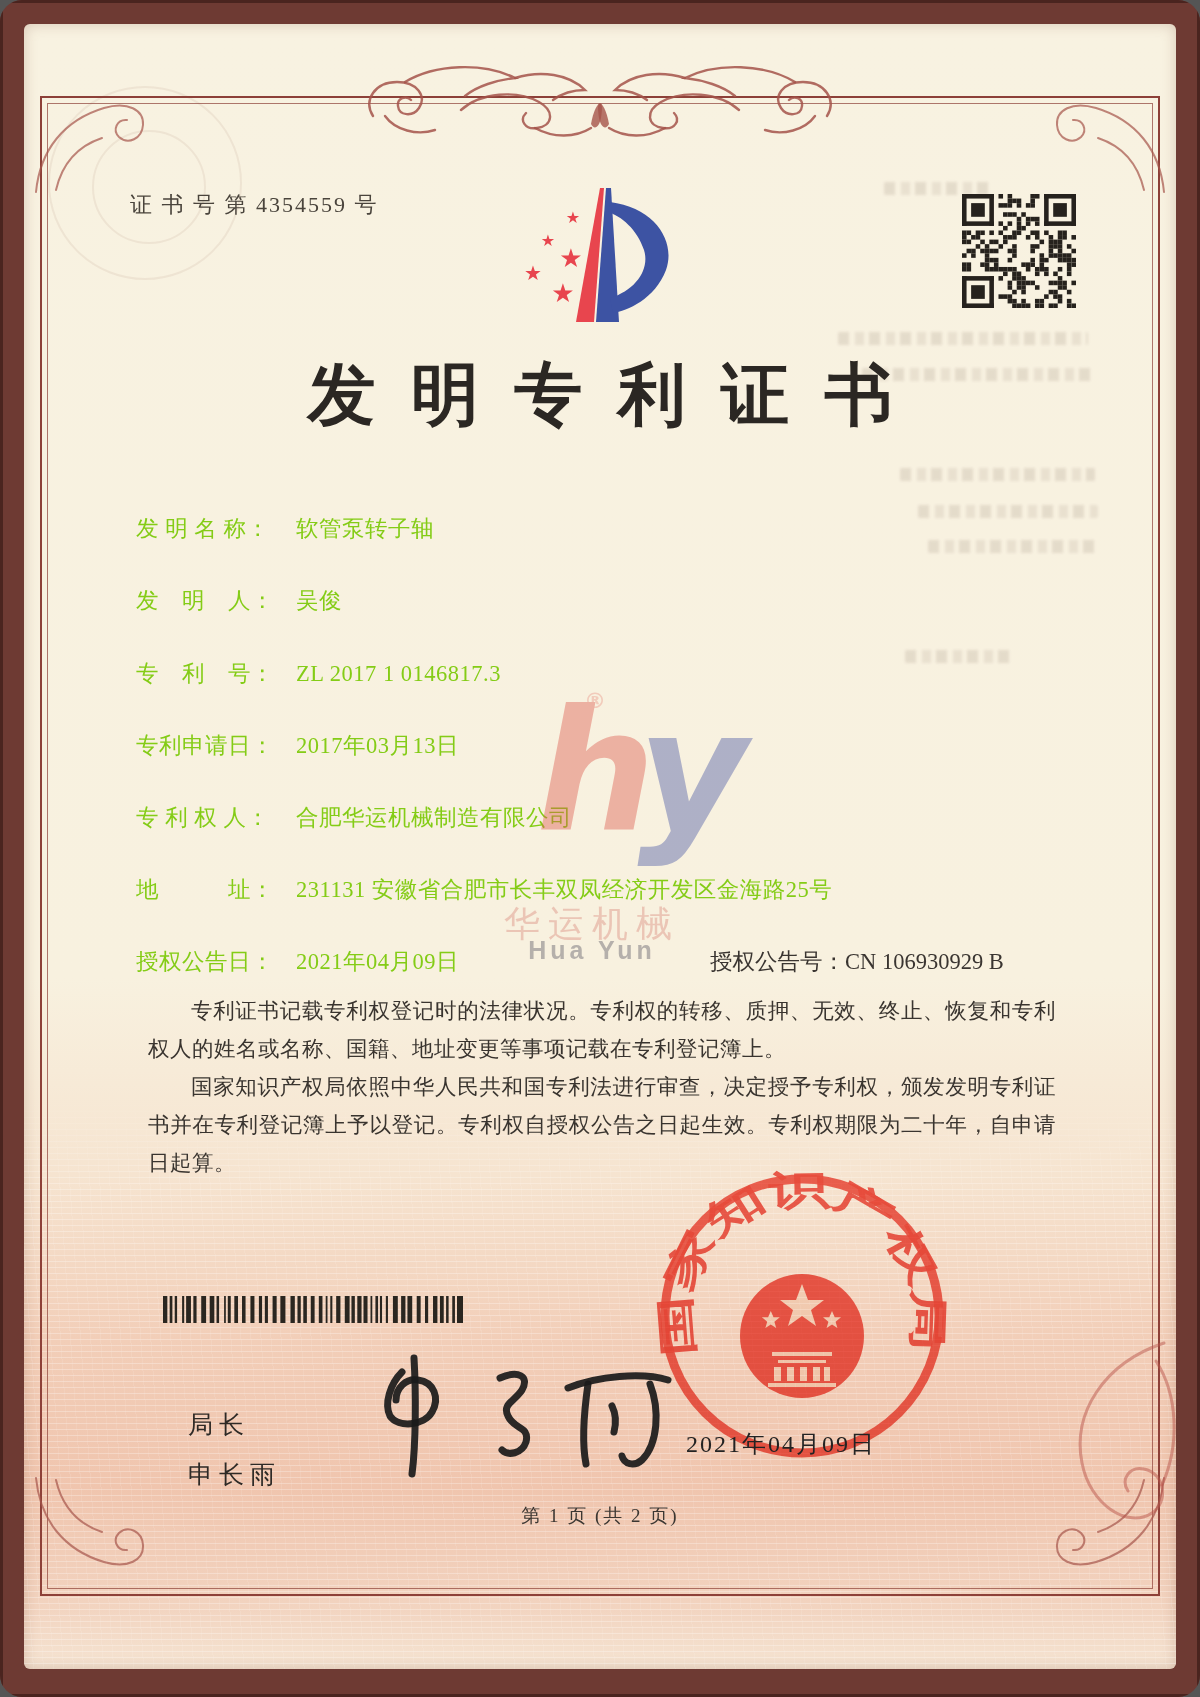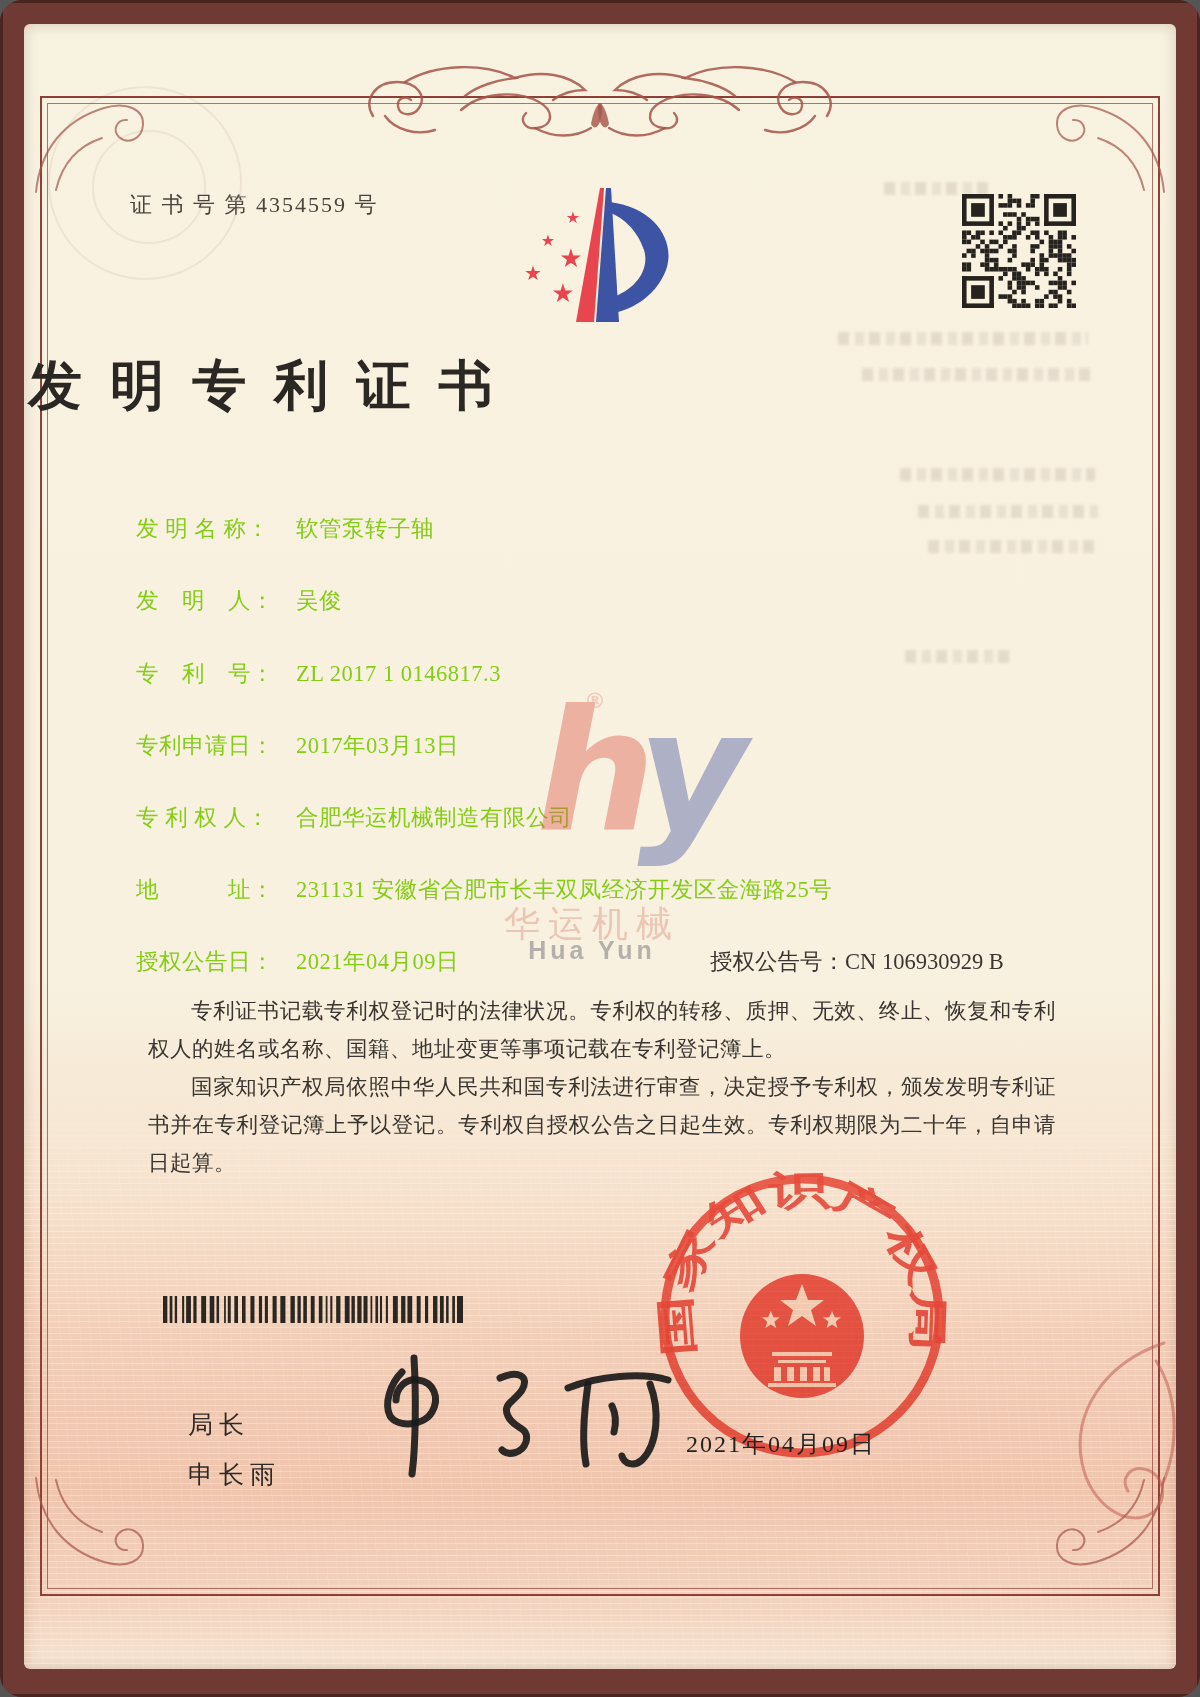--- a/index.html
+++ b/index.html
@@ -11,21 +11,21 @@
          box-shadow:inset 0 0 14px rgba(120,70,50,.25);}
   .waves{position:absolute;left:24px;right:24px;top:1100px;bottom:28px;opacity:.55;pointer-events:none;
          background:repeating-linear-gradient(0deg,rgba(255,255,255,0) 0 5px,rgba(255,255,255,.5) 5px 6px),
                     repeating-linear-gradient(86deg,rgba(255,255,255,0) 0 9px,rgba(255,255,255,.18) 9px 10px);
          -webkit-mask-image:linear-gradient(180deg,transparent 0,#000 90px);
          mask-image:linear-gradient(180deg,transparent 0,#000 90px);}
   .frame-outer{position:absolute;left:40px;right:40px;top:96px;bottom:101px;border:2.5px solid #8d4038;}
   .frame-inner{position:absolute;left:47px;right:47px;top:103px;bottom:108px;border:1px solid rgba(141,64,56,.7);}
   .abs{position:absolute;}
   .cert-no{left:130px;top:190px;font-size:22px;letter-spacing:2px;color:#4a443c;}
-  .title{left:0;right:0;top:350px;font-size:54px;font-weight:bold;color:#2b2723;
+  .title{left:0;right:0;top:350px;text-align:center;font-size:68px;font-weight:bold;color:#2b2723;
          letter-spacing:.52em;text-indent:.52em;}
   .row{position:absolute;left:136px;font-size:22.5px;color:#84cc16;white-space:nowrap;letter-spacing:.5px;}
   .row .lab{display:inline-block;min-width:160px;}
   .grant-right{position:absolute;left:710px;font-size:22.5px;color:#3a3531;white-space:nowrap;}
   .bodytext{position:absolute;left:148px;top:992px;width:908px;font-size:21.5px;line-height:38px;
             color:#39342f;text-align:justify;letter-spacing:.5px;}
   .bodytext p{margin:0;text-indent:2em;}
   .officer{font-size:25px;color:#2e2a26;letter-spacing:6px;}
   .pagenum{left:0;right:0;top:1503px;text-align:center;font-size:19px;color:#3c3732;letter-spacing:2px;}
   .backnote{left:0;right:0;top:1628px;text-align:center;font-size:20px;color:#3c3732;letter-spacing:5px;}
@@ -443,13 +443,14 @@
         <rect x="135" y="201" width="7" height="14"></rect>
         <rect x="148" y="201" width="7" height="14"></rect>
         <rect x="161" y="201" width="7" height="14"></rect>
         <rect x="172" y="201" width="6" height="14"></rect>
         <rect x="116" y="217" width="68" height="4"></rect>
       </g>
     </g>
   </svg>
   <div class="abs sealdate">2021年04月09日</div>
 
+  <div class="abs pagenum">第 1 页 (共 2 页)</div>
 </div>
 
 </body></html>

